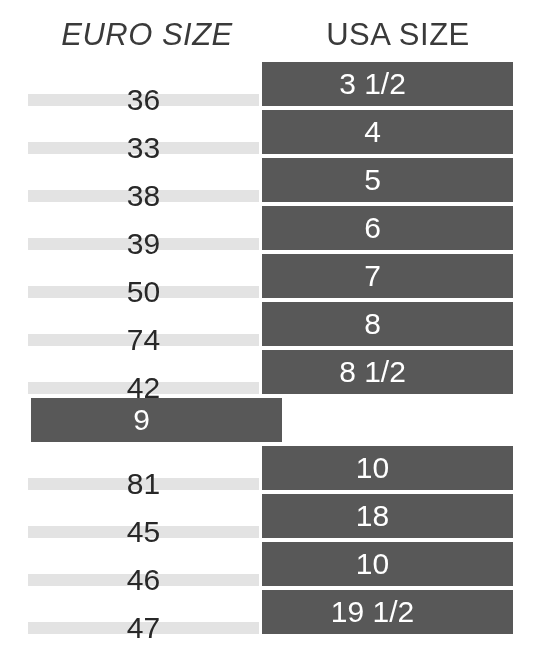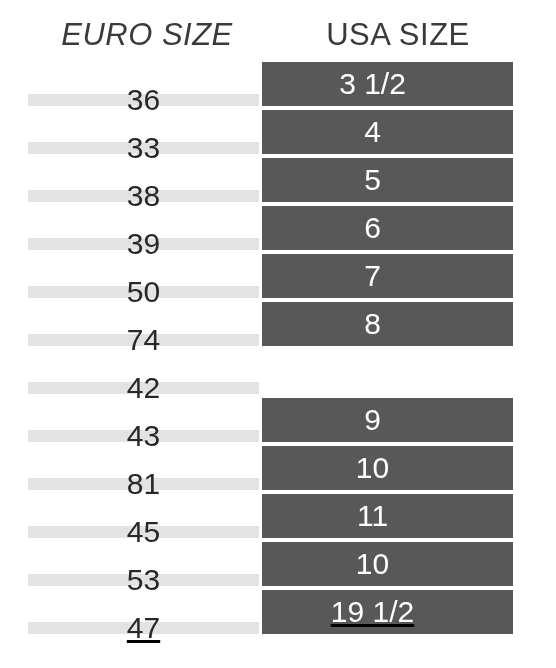--- a/index.html
+++ b/index.html
@@ -60,21 +60,20 @@
     width: 499px;
   }
 
   .row {
     display: flex;
     height: 44px;
     margin-bottom: 4px;
   }
   .row:last-child {
     margin-bottom: 0;
-    text-decoration: underline;
   }
 
   .cell {
     display: flex;
     align-items: center;
     justify-content: center;
     font-size: 30px;
     font-weight: 400;
     white-space: nowrap;
     box-sizing: border-box;
@@ -136,38 +135,38 @@
         <div class="cell cell-usa">7</div>
       </div>
       <div class="row">
         <div class="cell cell-euro">74</div>
         <div class="cell-spacer"></div>
         <div class="cell cell-usa">8</div>
       </div>
       <div class="row">
         <div class="cell cell-euro">42</div>
         <div class="cell-spacer"></div>
+        <div class="cell cell-usa">8 1/2</div>
       </div>
       <div class="row">
-        <div class="cell cell-euro">43</div>
         <div class="cell-spacer"></div>
         <div class="cell cell-usa">9</div>
       </div>
       <div class="row">
         <div class="cell cell-euro">81</div>
         <div class="cell-spacer"></div>
         <div class="cell cell-usa">10</div>
       </div>
       <div class="row">
         <div class="cell cell-euro">45</div>
         <div class="cell-spacer"></div>
-        <div class="cell cell-usa">11</div>
+        <div class="cell cell-usa">18</div>
       </div>
       <div class="row">
-        <div class="cell cell-euro">53</div>
+        <div class="cell cell-euro">46</div>
         <div class="cell-spacer"></div>
         <div class="cell cell-usa">10</div>
       </div>
       <div class="row">
         <div class="cell cell-euro">47</div>
         <div class="cell-spacer"></div>
         <div class="cell cell-usa">19 1/2</div>
       </div>
     </div>
 

